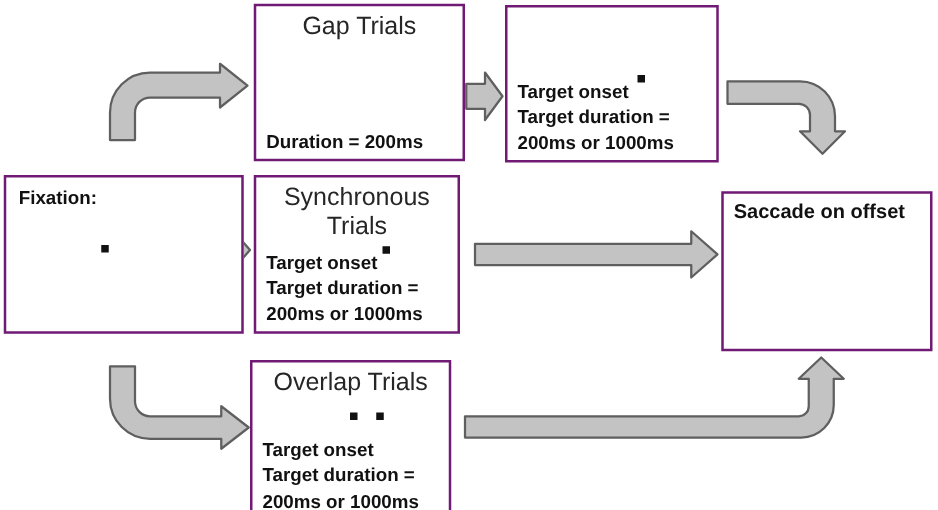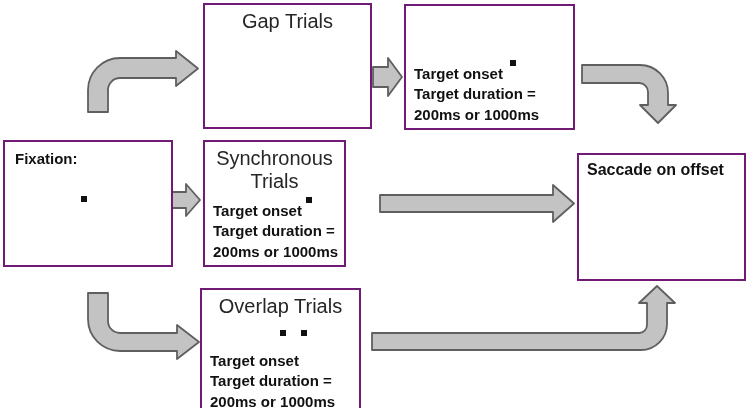--- a/index.html
+++ b/index.html
@@ -50,43 +50,44 @@
       <line class="burst-ray" x1="696" y1="194" x2="696" y2="185"></line>
       <line class="burst-ray" x1="701" y1="196" x2="708" y2="189"></line>
       <line class="burst-ray" x1="703" y1="201.5" x2="713" y2="201.5"></line>
       <line class="burst-ray" x1="701" y1="207" x2="708" y2="214"></line>
       <line class="burst-ray" x1="696" y1="209" x2="696" y2="218"></line>
       <line class="burst-ray" x1="691" y1="207" x2="684" y2="214"></line>
       <line class="burst-ray" x1="691" y1="196" x2="684" y2="189"></line>
     </g>
   </svg>
 
-  <div class="box" style="left:3px;top:140px;width:170px;height:127px;">
+  <div class="box" style="left:3px;top:140px;width:192px;height:127px;">
     <div class="small-text top-left-text">
       <div>Fixation:</div>
     </div>
   </div>
   <div class="dot" style="left:81px;top:196px;"></div>
 
   <div class="box" style="left:203px;top:3px;width:169px;height:126px;">
     <div class="box-title">Gap Trials</div>
     <div class="small-text bottom-left-text">
+      <div>Duration = 200ms</div>
     </div>
   </div>
 
   <div class="box" style="left:404px;top:4px;width:171px;height:126px;">
     <div class="small-text bottom-left-text">
       <div>Target onset</div>
       <div>Target duration =</div>
       <div>200ms or 1000ms</div>
     </div>
   </div>
   <div class="dot" style="left:510px;top:60px;"></div>
 
-  <div class="box" style="left:203px;top:140px;width:143px;height:127px;">
+  <div class="box" style="left:203px;top:140px;width:165px;height:127px;">
     <div class="box-title" style="max-width:130px;">Synchronous Trials</div>
     <div class="small-text bottom-left-text">
       <div>Target onset</div>
       <div>Target duration =</div>
       <div>200ms or 1000ms</div>
     </div>
   </div>
   <div class="dot" style="left:306px;top:197px;"></div>
 
   <div class="box" style="left:200px;top:288px;width:161px;height:129px;">

